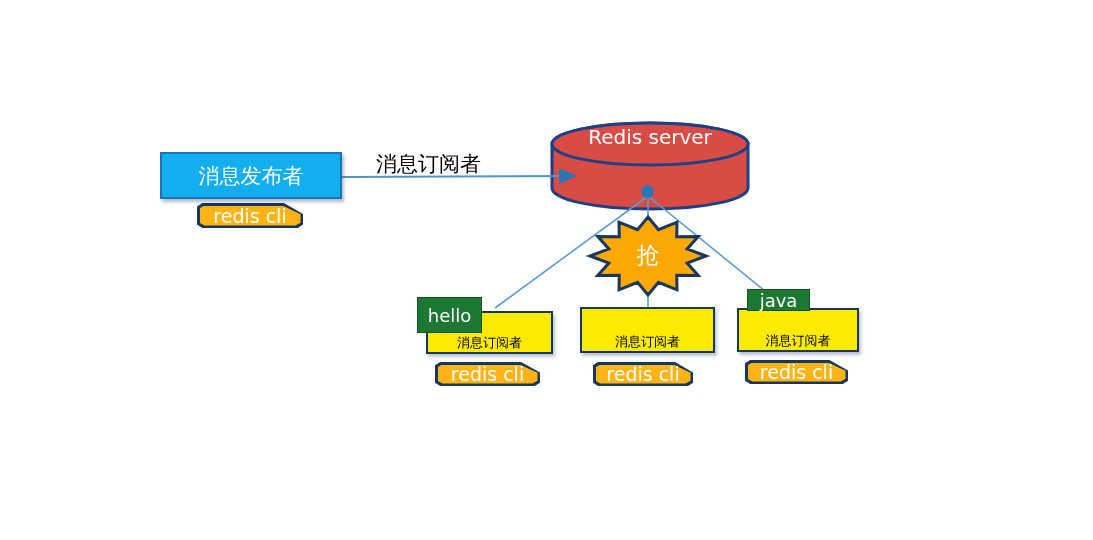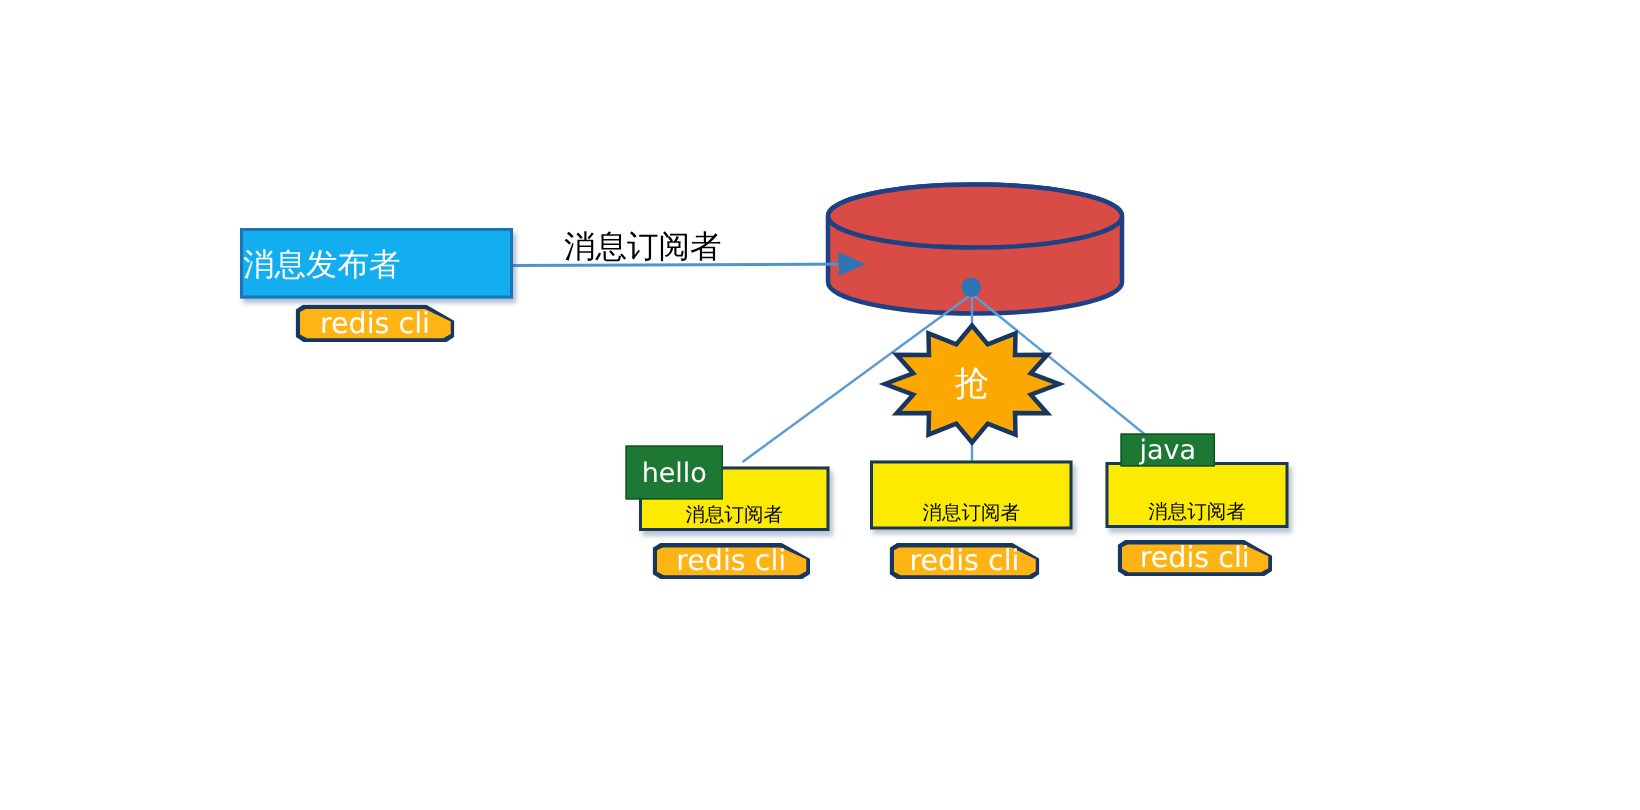--- a/index.html
+++ b/index.html
@@ -6,21 +6,21 @@
   body{font-family:"DejaVu Sans","Liberation Sans",sans-serif;}
   .canvas{position:relative;width:1093px;height:540px;background:#ffffff;overflow:hidden;}
   .layer{position:absolute;left:0;top:0;}
   .abs{position:absolute;box-sizing:border-box;}
 
   .publisher-box{
     left:160px;top:152px;width:182px;height:47px;
     background:var(--publisher-fill,#12AEEF);
     border:2px solid #1B74B8;
     box-shadow:2px 3px 3px rgba(60,90,130,.40);
-    display:flex;align-items:center;justify-content:flex-start;
+    display:flex;align-items:center;justify-content:center;
     color:#ffffff;font-size:21px;
   }
 
   .cli{position:absolute;}
   .cli .shape-outer{position:absolute;inset:0;background:var(--border-navy,#17375E);
     clip-path:polygon(0 14%,5% 0,82% 0,100% 44%,100% 86%,95% 100%,5% 100%,0 86%);}
   .cli .shape-inner{position:absolute;inset:2.5px;background:var(--client-fill,#FFB415);
     clip-path:polygon(0 14%,5% 0,82% 0,100% 44%,100% 86%,95% 100%,5% 100%,0 86%);}
   .cli .cli-label{position:absolute;inset:0;display:flex;align-items:center;justify-content:center;
     color:#ffffff;font-size:19px;}
@@ -93,20 +93,21 @@
     <span>消息发布者</span>
   </div>
   <div class="cli cli-pub">
     <div class="shape-outer"></div>
     <div class="shape-inner"></div>
     <div class="cli-label">redis cli</div>
   </div>
 
   <div class="abs publish-label">消息订阅者</div>
 
+  <div class="abs server-title">Redis server</div>
   <div class="abs queue-dot"></div>
 
   <div class="abs star-label">抢</div>
 
   <div class="abs subscriber-box sub1">
     <span>消息订阅者</span>
   </div>
   <div class="abs subscriber-box sub2">
     <span>消息订阅者</span>
   </div>

